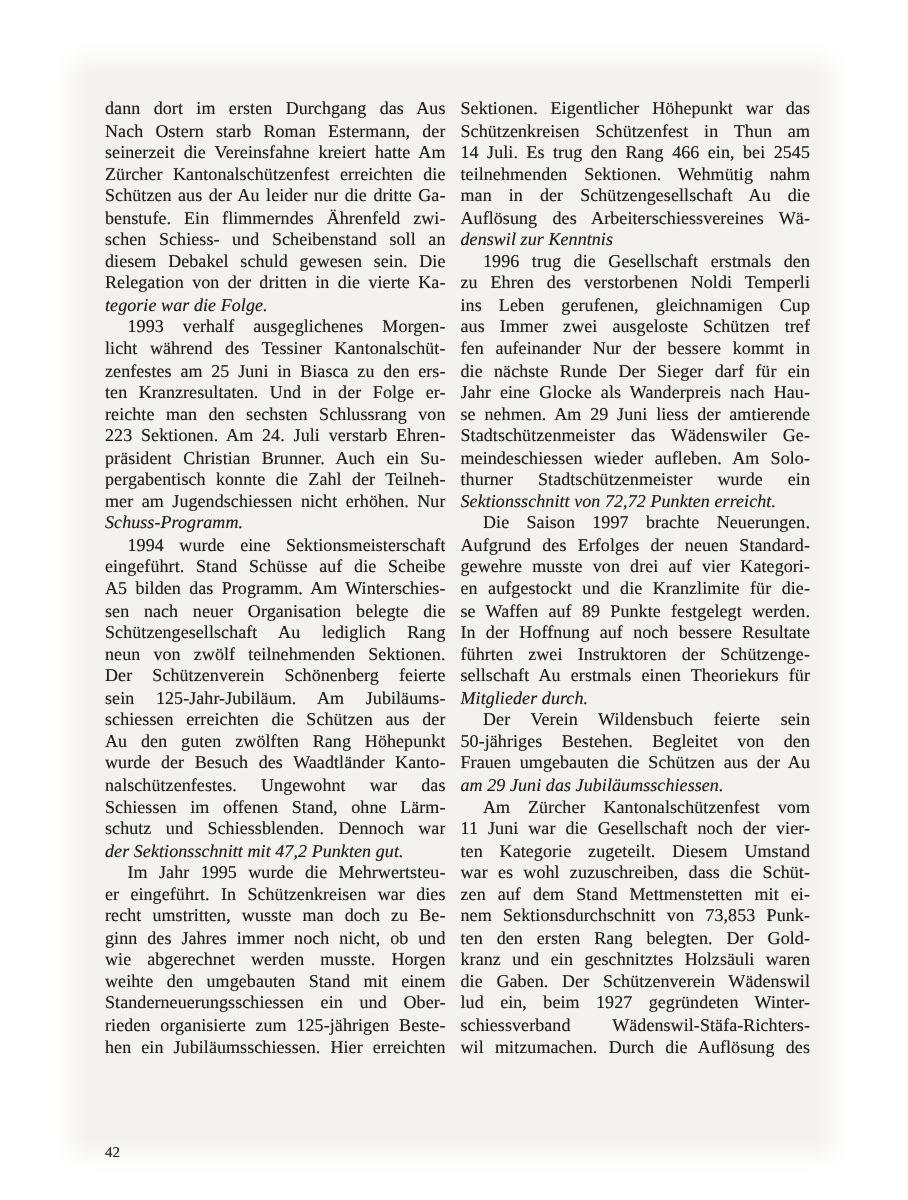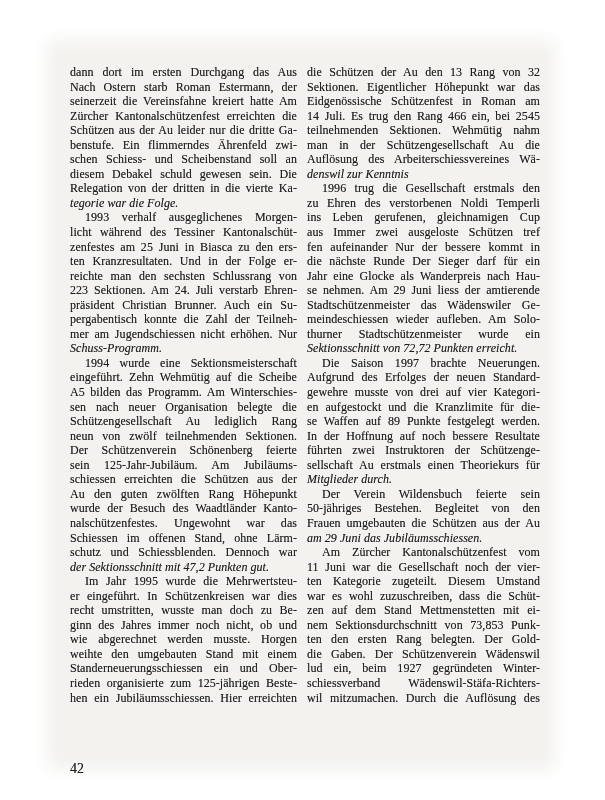--- a/index.html
+++ b/index.html
@@ -42,21 +42,21 @@
     text-align-last: justify;
     white-space: normal;
     text-shadow: 0 0 0.5px rgba(30,30,30,0.5);
   }
   .line.indent { padding-left: 15px; }
   .line.para-end { text-align-last: left; font-style: italic; }
   .page-number {
     position: absolute;
     left: 70px;
     top: 761px;
-    font-size: 14px;
+    font-size: 10px;
     line-height: 15px;
     text-shadow: 0 0 0.5px rgba(30,30,30,0.5);
   }
 </style>
 </head>
 <body>
 
 <div class="scan-canvas">
   <div class="scanned-page"></div>
   <div class="text-column column-left">
@@ -74,21 +74,21 @@
       <div class="line">licht während des Tessiner Kantonalschüt-</div>
       <div class="line">zenfestes am 25 Juni in Biasca zu den ers-</div>
       <div class="line">ten Kranzresultaten. Und in der Folge er-</div>
       <div class="line">reichte man den sechsten Schlussrang von</div>
       <div class="line">223 Sektionen. Am 24. Juli verstarb Ehren-</div>
       <div class="line">präsident Christian Brunner. Auch ein Su-</div>
       <div class="line">pergabentisch konnte die Zahl der Teilneh-</div>
       <div class="line">mer am Jugendschiessen nicht erhöhen. Nur</div>
       <div class="line para-end">Schuss-Programm.</div>
       <div class="line indent">1994 wurde eine Sektionsmeisterschaft</div>
-      <div class="line">eingeführt. Zehn Wehmütig auf die Scheibe</div>
+      <div class="line">eingeführt. Stand Schüsse auf die Scheibe</div>
       <div class="line">A5 bilden das Programm. Am Winterschies-</div>
       <div class="line">sen nach neuer Organisation belegte die</div>
       <div class="line">Schützengesellschaft Au lediglich Rang</div>
       <div class="line">neun von zwölf teilnehmenden Sektionen.</div>
       <div class="line">Der Schützenverein Schönenberg feierte</div>
       <div class="line">sein 125-Jahr-Jubiläum. Am Jubiläums-</div>
       <div class="line">schiessen erreichten die Schützen aus der</div>
       <div class="line">Au den guten zwölften Rang Höhepunkt</div>
       <div class="line">wurde der Besuch des Waadtländer Kanto-</div>
       <div class="line">nalschützenfestes. Ungewohnt war das</div>
@@ -99,23 +99,22 @@
       <div class="line">er eingeführt. In Schützenkreisen war dies</div>
       <div class="line">recht umstritten, wusste man doch zu Be-</div>
       <div class="line">ginn des Jahres immer noch nicht, ob und</div>
       <div class="line">wie abgerechnet werden musste. Horgen</div>
       <div class="line">weihte den umgebauten Stand mit einem</div>
       <div class="line">Standerneuerungsschiessen ein und Ober-</div>
       <div class="line">rieden organisierte zum 125-jährigen Beste-</div>
       <div class="line">hen ein Jubiläumsschiessen. Hier erreichten</div>
     </div>
   <div class="text-column column-right">
-      <div class="line">die Schützen der Au den 13 Rang von 32</div>
       <div class="line">Sektionen. Eigentlicher Höhepunkt war das</div>
-      <div class="line">Eidgenössische Schützenfest in Roman am</div>
+      <div class="line">Schützenkreisen Schützenfest in Thun am</div>
       <div class="line">14 Juli. Es trug den Rang 466 ein, bei 2545</div>
       <div class="line">teilnehmenden Sektionen. Wehmütig nahm</div>
       <div class="line">man in der Schützengesellschaft Au die</div>
       <div class="line">Auflösung des Arbeiterschiessvereines Wä-</div>
       <div class="line para-end">denswil zur Kenntnis</div>
       <div class="line indent">1996 trug die Gesellschaft erstmals den</div>
       <div class="line">zu Ehren des verstorbenen Noldi Temperli</div>
       <div class="line">ins Leben gerufenen, gleichnamigen Cup</div>
       <div class="line">aus Immer zwei ausgeloste Schützen tref</div>
       <div class="line">fen aufeinander Nur der bessere kommt in</div>
@@ -139,19 +138,20 @@
       <div class="line">50-jähriges Bestehen. Begleitet von den</div>
       <div class="line">Frauen umgebauten die Schützen aus der Au</div>
       <div class="line para-end">am 29 Juni das Jubiläumsschiessen.</div>
       <div class="line indent">Am Zürcher Kantonalschützenfest vom</div>
       <div class="line">11 Juni war die Gesellschaft noch der vier-</div>
       <div class="line">ten Kategorie zugeteilt. Diesem Umstand</div>
       <div class="line">war es wohl zuzuschreiben, dass die Schüt-</div>
       <div class="line">zen auf dem Stand Mettmenstetten mit ei-</div>
       <div class="line">nem Sektionsdurchschnitt von 73,853 Punk-</div>
       <div class="line">ten den ersten Rang belegten. Der Gold-</div>
+      <div class="line">kranz und ein geschnitztes Holzsäuli waren</div>
       <div class="line">die Gaben. Der Schützenverein Wädenswil</div>
       <div class="line">lud ein, beim 1927 gegründeten Winter-</div>
       <div class="line">schiessverband Wädenswil-Stäfa-Richters-</div>
       <div class="line">wil mitzumachen. Durch die Auflösung des</div>
     </div>
   <div class="page-number">42</div>
 </div>
 
 </body></html>

